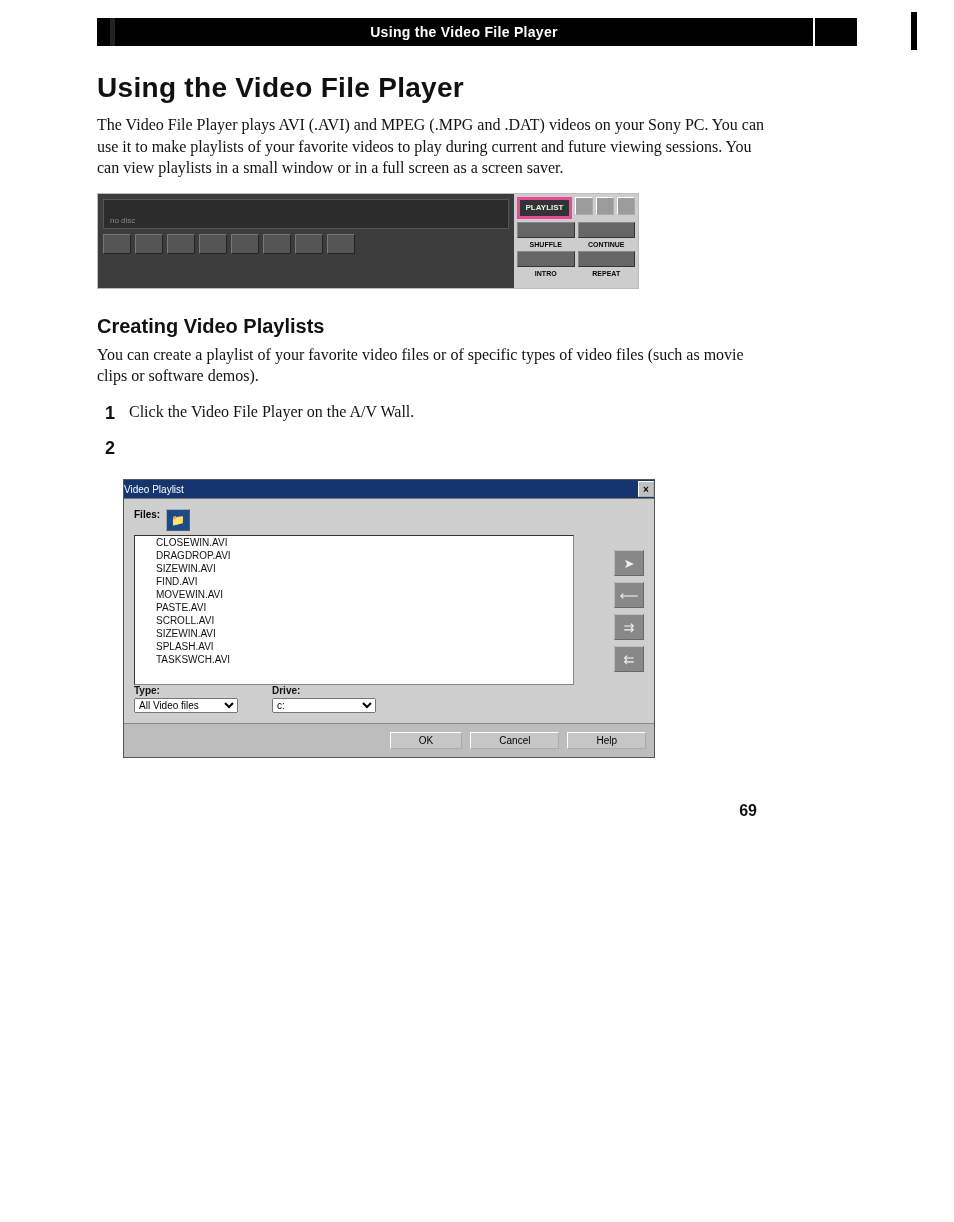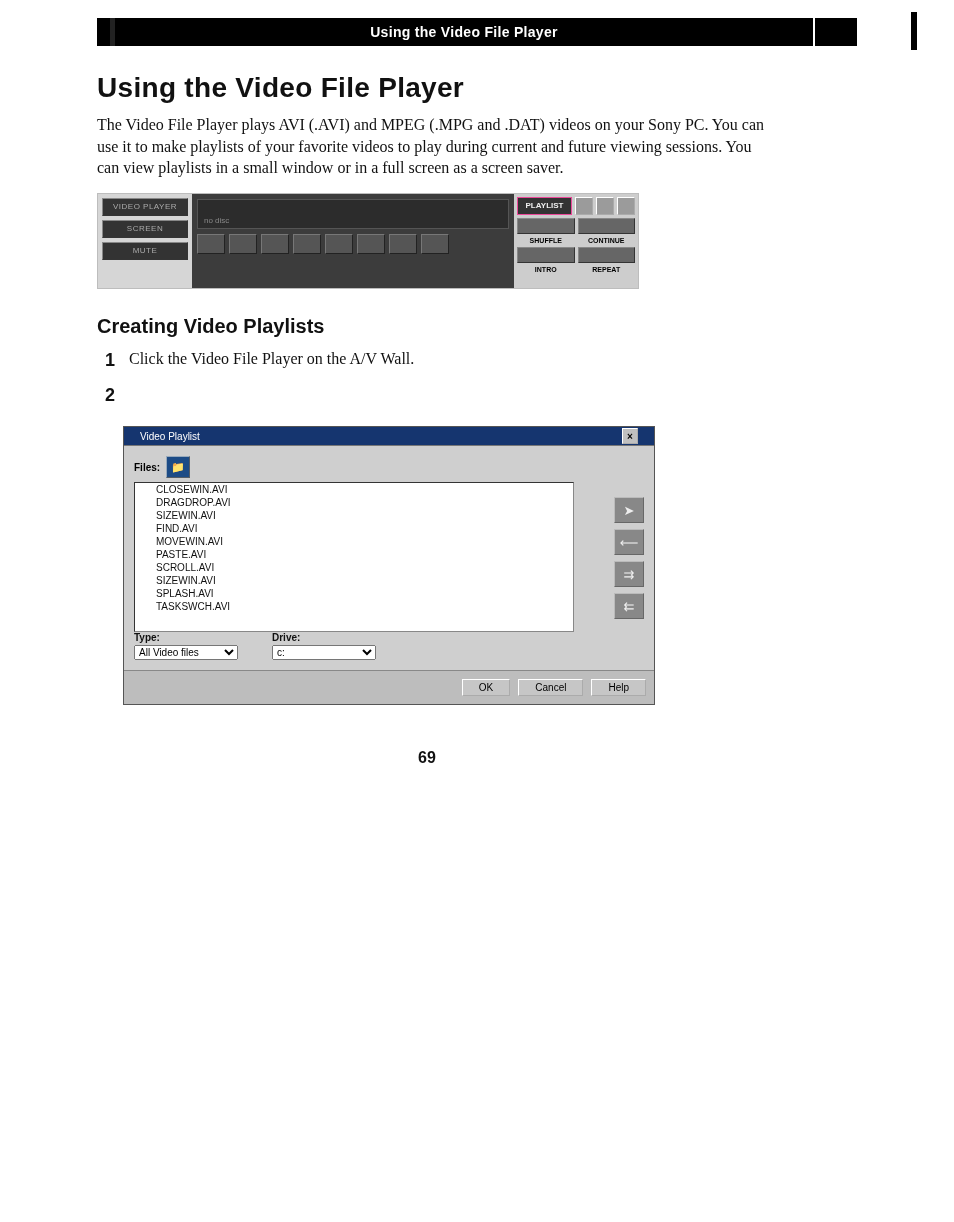--- a/index.html
+++ b/index.html
@@ -9,55 +9,55 @@
   .hdr-left{width:18px;background:linear-gradient(90deg,#000 0 70%,#222 70% 100%);}
   .hdr-center{flex:1;background:#000;display:flex;align-items:center;justify-content:center;color:#fff;font-family:Verdana,Geneva,sans-serif;font-weight:700;font-size:14px;letter-spacing:.3px}
   .hdr-right{width:42px;background:#000;border-left:2px solid #fff}
   h1{font-family:Verdana,Geneva,sans-serif;font-weight:800;font-size:28px;margin:6px 0 10px 0;letter-spacing:.3px}
   p.body{font-size:16px;line-height:1.35;margin:6px 0 14px 0;max-width:680px}
   h2.section{font-family:Verdana,Geneva,sans-serif;font-weight:800;font-size:20px;margin:26px 0 6px 0}
   h3.step{font-family:Verdana,Geneva,sans-serif;font-weight:800;font-size:15px;margin:16px 0 8px 0}
   ol.steps{list-style:none;padding:0;margin:6px 0 18px 0;max-width:680px}
   ol.steps li{display:flex;gap:14px;margin:10px 0;font-size:16px;line-height:1.4}
   ol.steps .num{font-family:Verdana,Geneva,sans-serif;font-weight:800;font-size:18px;width:18px;text-align:right}
-  .pageno{font-family:Verdana,Geneva,sans-serif;font-weight:800;text-align:center;margin:44px 100px 0 0;font-size:16px}
+  .pageno{font-family:Verdana,Geneva,sans-serif;font-weight:800;text-align:right;margin:44px 100px 0 0;font-size:16px}
 
   
   .fig1{width:540px;height:94px;margin:10px 0 6px 0;background:#f3f3f3;border:1px solid #bdbdbd;display:flex;font-family:Tahoma,sans-serif;font-size:9px}
   .fig1 .left{width:94px;background:#d6d6d6;display:flex;flex-direction:column;gap:4px;padding:4px;box-sizing:border-box}
   .fig1 .left .lbl{background:#333;color:#aaa;border:1px outset #888;height:16px;display:flex;align-items:center;justify-content:center;font-size:8px;letter-spacing:.5px}
   .fig1 .mid{flex:1;background:#3c3c3c;position:relative}
   .fig1 .mid .area{margin:5px;border:1px solid #555;height:30px;background:#2c2c2c;color:#888;font-size:8px;display:flex;align-items:flex-end;padding:3px 6px;box-sizing:border-box}
   .fig1 .mid .ctrls{display:flex;gap:4px;margin:4px 5px}
   .fig1 .mid .ctrls span{background:#555;border:1px outset #777;width:26px;height:18px}
   .fig1 .right{width:124px;background:#cdcdcd;padding:3px;box-sizing:border-box;display:flex;flex-direction:column;gap:3px}
   .fig1 .right .row{display:flex;gap:3px}
-  .fig1 .right .pl{background:#333;color:#eee;border:1px solid #ec4899;height:16px;display:flex;align-items:center;justify-content:center;flex:1;font-size:8px;font-weight:700}
+  .fig1 .right .pl{background:#333;color:#eee;border:3px solid #ec4899;height:16px;display:flex;align-items:center;justify-content:center;flex:1;font-size:8px;font-weight:700}
   .fig1 .right .sq{background:#9b9b9b;border:1px outset #fff;width:16px;height:16px}
   .fig1 .right .btn{background:#666;color:#fff;border:1px outset #888;height:14px;display:flex;align-items:center;justify-content:center;flex:1;font-size:7px;font-weight:700}
   .fig1 .right .lab{color:#000;font-size:7px;text-align:center;font-weight:700;flex:1}
 
   
   .fig2{width:530px;margin:6px 0 0 26px;background:#dedede;border:1px solid #555;font-family:Tahoma,sans-serif;font-size:10px}
-  .fig2 .titlebar{background:#15356f;color:#fff;height:18px;display:flex;align-items:center;justify-content:space-between;padding:0 16px;font-size:10px}
+  .fig2 .titlebar{background:#15356f;color:#fff;height:18px;display:flex;align-items:center;justify-content:space-between;padding:0 0;font-size:10px}
   .fig2 .titlebar .xsq{background:#c0c0c0;border:1px outset #fff;width:14px;height:14px;color:#000;display:flex;align-items:center;justify-content:center;font-weight:700;font-size:10px}
   .fig2 .content{display:flex;padding:10px;gap:40px;background:#cfcfcf;border-top:1px solid #777}
   .fig2 .col{flex:1}
-  .fig2 .groupttl{font-weight:700;color:#000;font-size:10px;display:flex;align-items:center;gap:6px;margin-bottom:4px}
+  .fig2 .groupttl{font-weight:700;color:#000;font-size:10px;display:flex;align-items:flex-start;gap:6px;margin-bottom:4px}
   .fig2 .ico{background:#1c4b86;border:1px outset #9ab;width:22px;height:20px;display:flex;align-items:center;justify-content:center;color:#eee;font-size:11px}
   .fig2 .filelist{background:#fff;border:1px inset #888;height:148px;overflow:auto;margin-top:4px}
   .fig2 .filelist div{padding:1px 21px;font-size:10px;white-space:nowrap}
   .fig2 .typerow{display:flex;gap:34px;margin-top:0}
   .fig2 .typerow .lbl{font-weight:700;font-size:10px;padding-bottom:2px}
   .fig2 select{font-size:10px;width:104px}
   .fig2 .arrows{display:flex;flex-direction:column;gap:6px;justify-content:center}
   .fig2 .arrows .a{background:#888;border:1px outset #bbb;width:28px;height:24px;display:flex;align-items:center;justify-content:center;color:#eee;font-size:13px}
   .fig2 .pl-list{background:#fff;border:1px inset #888;height:160px;width:130px;margin-top:4px}
   .fig2 .dlgbtns{background:#bdbdbd;border-top:1px solid #888;padding:8px;display:flex;justify-content:flex-end;gap:8px}
-  .fig2 .dlgbtns button{font-size:10px;padding:2px 16px;background:#c6c6c6;border:1px outset #fff}
+  .fig2 .dlgbtns button{font-size:10px;padding:2px 28px;background:#c6c6c6;border:1px outset #fff}
 
   .scanmark{position:absolute;left:-38px;bottom:-96px;width:140px;height:14px;
     background:
       repeating-linear-gradient(90deg,#000 0 2px,#fff 2px 4px),
       #000;
     opacity:.6;transform:skewX(-12deg)}
 </style>
 </head>
 <body>
 
@@ -67,25 +67,20 @@
   <div class="hdrbar-wrap">
     <div class="hdr-left"></div>
     <div class="hdr-center">Using the Video File Player</div>
     <div class="hdr-right"></div>
   </div>
 
   <h1>Using the Video File Player</h1>
   <p class="body">The Video File Player plays AVI (.AVI) and MPEG (.MPG and .DAT) videos on your Sony PC. You can use it to make playlists of your favorite videos to play during current and future viewing sessions. You can view playlists in a small window or in a full screen as a screen saver.</p>
 
   <div class="fig1">
-    <div class="left">
-      <div class="lbl">VIDEO PLAYER</div>
-      <div class="lbl">SCREEN</div>
-      <div class="lbl">MUTE</div>
-    </div>
     <div class="mid">
       <div class="area">no disc</div>
       <div class="ctrls">
         <span></span>
         <span></span>
         <span></span>
         <span></span>
         <span></span>
         <span></span>
         <span></span>
@@ -112,20 +107,21 @@
         <div class="btn"></div>
       </div>
       <div class="row">
         <div class="lab">INTRO</div>
         <div class="lab">REPEAT</div>
       </div>
     </div>
   </div>
 
   <h2 class="section">Creating Video Playlists</h2>
+  <p class="body">You can create a playlist of your favorite video files or of specific types of video files (such as movie clips or software demos).</p>
 
   <ol class="steps">
     <li>
       <span class="num">1</span>
       <span>Click the Video File Player on the A/V Wall.</span>
     </li>
     <li>
       <span class="num">2</span>
     </li>
   </ol>

